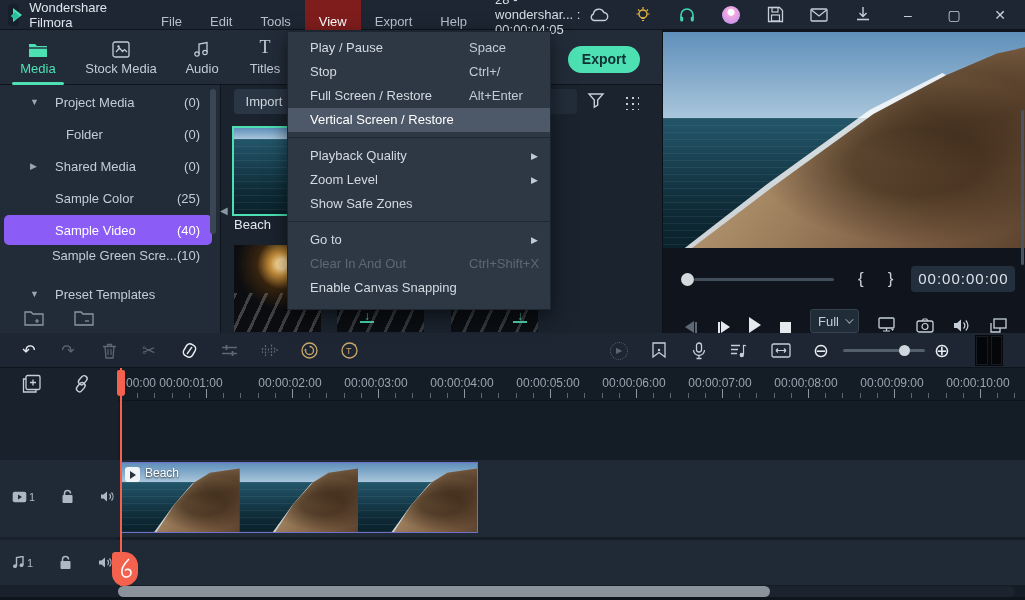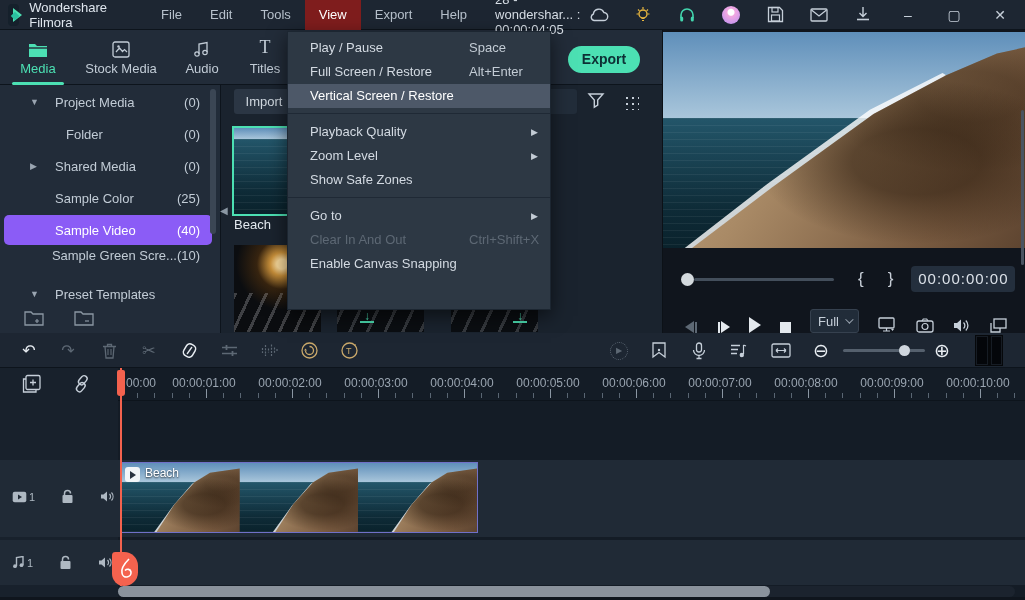--- a/index.html
+++ b/index.html
@@ -6,21 +6,21 @@
   html,body { background:#0d1219; }
   body { font-family:"Liberation Sans","DejaVu Sans",sans-serif; }
   #app { position:relative; width:1025px; height:600px; overflow:hidden; background:#1a232e; color:#c6cfd9; font-size:13px; }
 
   
   .titlebar { position:absolute; left:0; top:0; width:1025px; height:30px; background:#1d2632; display:flex; align-items:center; border-bottom:1px solid #0d141c; z-index:40; }
   .logo { width:22px; height:22px; margin:0 10px 0 8px; border-radius:4px; background:#15202b; position:relative; }
   .logo:before { content:""; position:absolute; left:5px; top:4px; border-left:9px solid #4ce0b3; border-top:7px solid transparent; border-bottom:7px solid transparent; }
   .logo:after { content:""; position:absolute; left:4px; top:9px; width:6px; height:6px; background:#2bbfa0; transform:rotate(45deg); }
   .appname { color:#dfe6ee; margin-right:40px; }
-  .menu-item { padding:0 14px; height:30px; line-height:30px; color:#b6c0cb; cursor:default; }
+  .menu-item { padding:7px 14px; height:30px; line-height:30px; color:#b6c0cb; cursor:default; }
   .menu-item.active { color:#ffffff; background:#7f1d1d; }
   .doc-title { color:#d6dde5; margin-left:14px; }
   .tb-icons { margin-left:auto; display:flex; align-items:center; gap:24px; padding-right:14px; }
   .tb-icons .ic { width:20px; height:20px; display:flex; align-items:center; justify-content:center; }
   .avatar { width:18px; height:18px; border-radius:50%; background:radial-gradient(circle at 50% 35%, #ffffff 0 3px, #f2a8e0 4px, #b78df2 100%); }
   .win-btn { color:#c6cfd9; font-size:14px; width:22px; text-align:center; }
 
   
   .tabbar { position:absolute; left:0; top:30px; width:662px; height:55px; background:#222c39; border-bottom:1px solid #0d141c; }
   .tab { position:absolute; top:6px; text-align:center; color:#c2ccd6; }
@@ -388,20 +388,23 @@
       </span>
 
     </div>
   </div>
 
   <div class="ctx-menu">
     <div class="ctx-row">
       <span>Play / Pause</span><span class="sc">Space</span>
     </div>
     <div class="ctx-row">
+      <span>Stop</span><span class="sc">Ctrl+/</span>
+    </div>
+    <div class="ctx-row">
       <span>Full Screen / Restore</span><span class="sc">Alt+Enter</span>
     </div>
     <div class="ctx-row hl">
       <span>Vertical Screen / Restore</span>
     </div>
     <div class="ctx-sep"></div>
     <div class="ctx-row">
       <span>Playback Quality</span><span class="sub">▶</span>
     </div>
     <div class="ctx-row">
@@ -518,21 +521,21 @@
           <svg width="20" height="20" viewBox="0 0 20 20">
               <rect x="7.8" y="1.2" width="6" height="10" rx="3" transform="rotate(40 10.8 6.2)" fill="none" stroke="#c6cfd9" stroke-width="1.4"></rect>
               <rect x="5.8" y="8.2" width="6" height="10" rx="3" transform="rotate(40 8.8 13.2)" fill="none" stroke="#c6cfd9" stroke-width="1.4"></rect>
             </svg>
         </span>
       </div>
     </div>
 
     <div class="ruler">
       <span class="ruler-label first" style="left:8px;">00:00</span>
-      <span class="ruler-label" style="left:86px;">00:00:01:00</span>
+      <span class="ruler-label" style="left:73px;">00:00:01:00</span>
       <span class="ruler-label" style="left:172px;">00:00:02:00</span>
       <span class="ruler-label" style="left:258px;">00:00:03:00</span>
       <span class="ruler-label" style="left:344px;">00:00:04:00</span>
       <span class="ruler-label" style="left:430px;">00:00:05:00</span>
       <span class="ruler-label" style="left:516px;">00:00:06:00</span>
       <span class="ruler-label" style="left:602px;">00:00:07:00</span>
       <span class="ruler-label" style="left:688px;">00:00:08:00</span>
       <span class="ruler-label" style="left:774px;">00:00:09:00</span>
       <span class="ruler-label" style="left:860px;">00:00:10:00</span>
       <div class="ticks-minor"></div>

